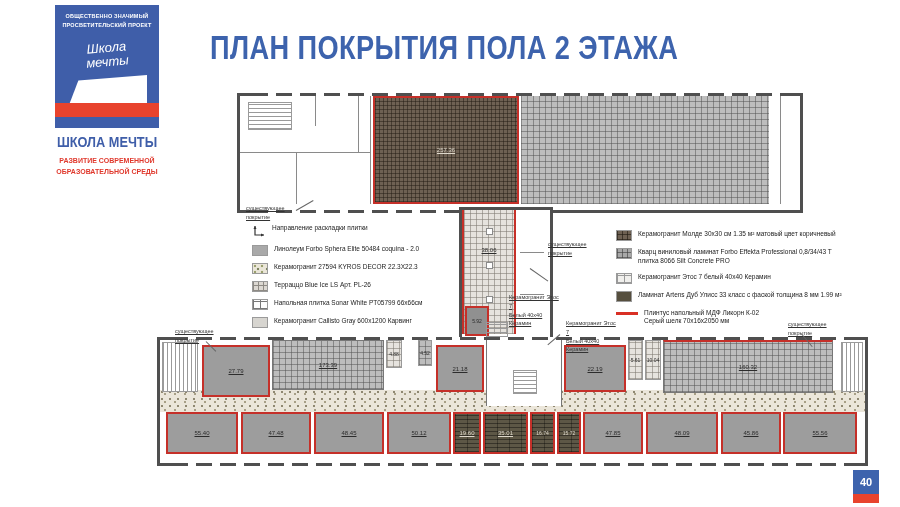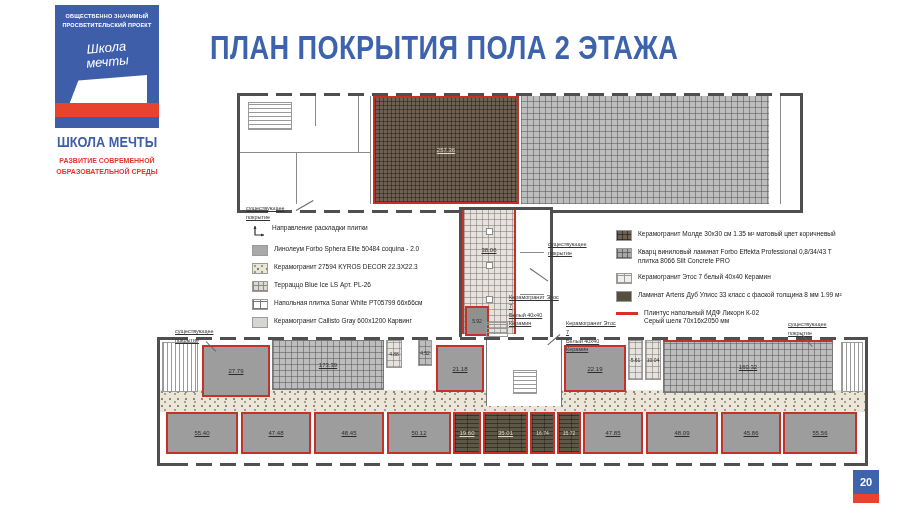--- a/index.html
+++ b/index.html
@@ -326,17 +326,17 @@
     <div class="lrow">
       <span class="sw sw-red"></span>
       <span>
         <span style="display:block;">Плинтус напольный МДФ Ликорн К-02</span>
         <span style="display:block;">Серый шелк 70x16x2050 мм</span>
       </span>
     </div>
   </div>
 
   <div class="badge">
-    <div class="badge-blue">20</div>
+    <div class="badge-blue">40</div>
     <div class="badge-red"></div>
   </div>
 
 </div>
 
 </body></html>

